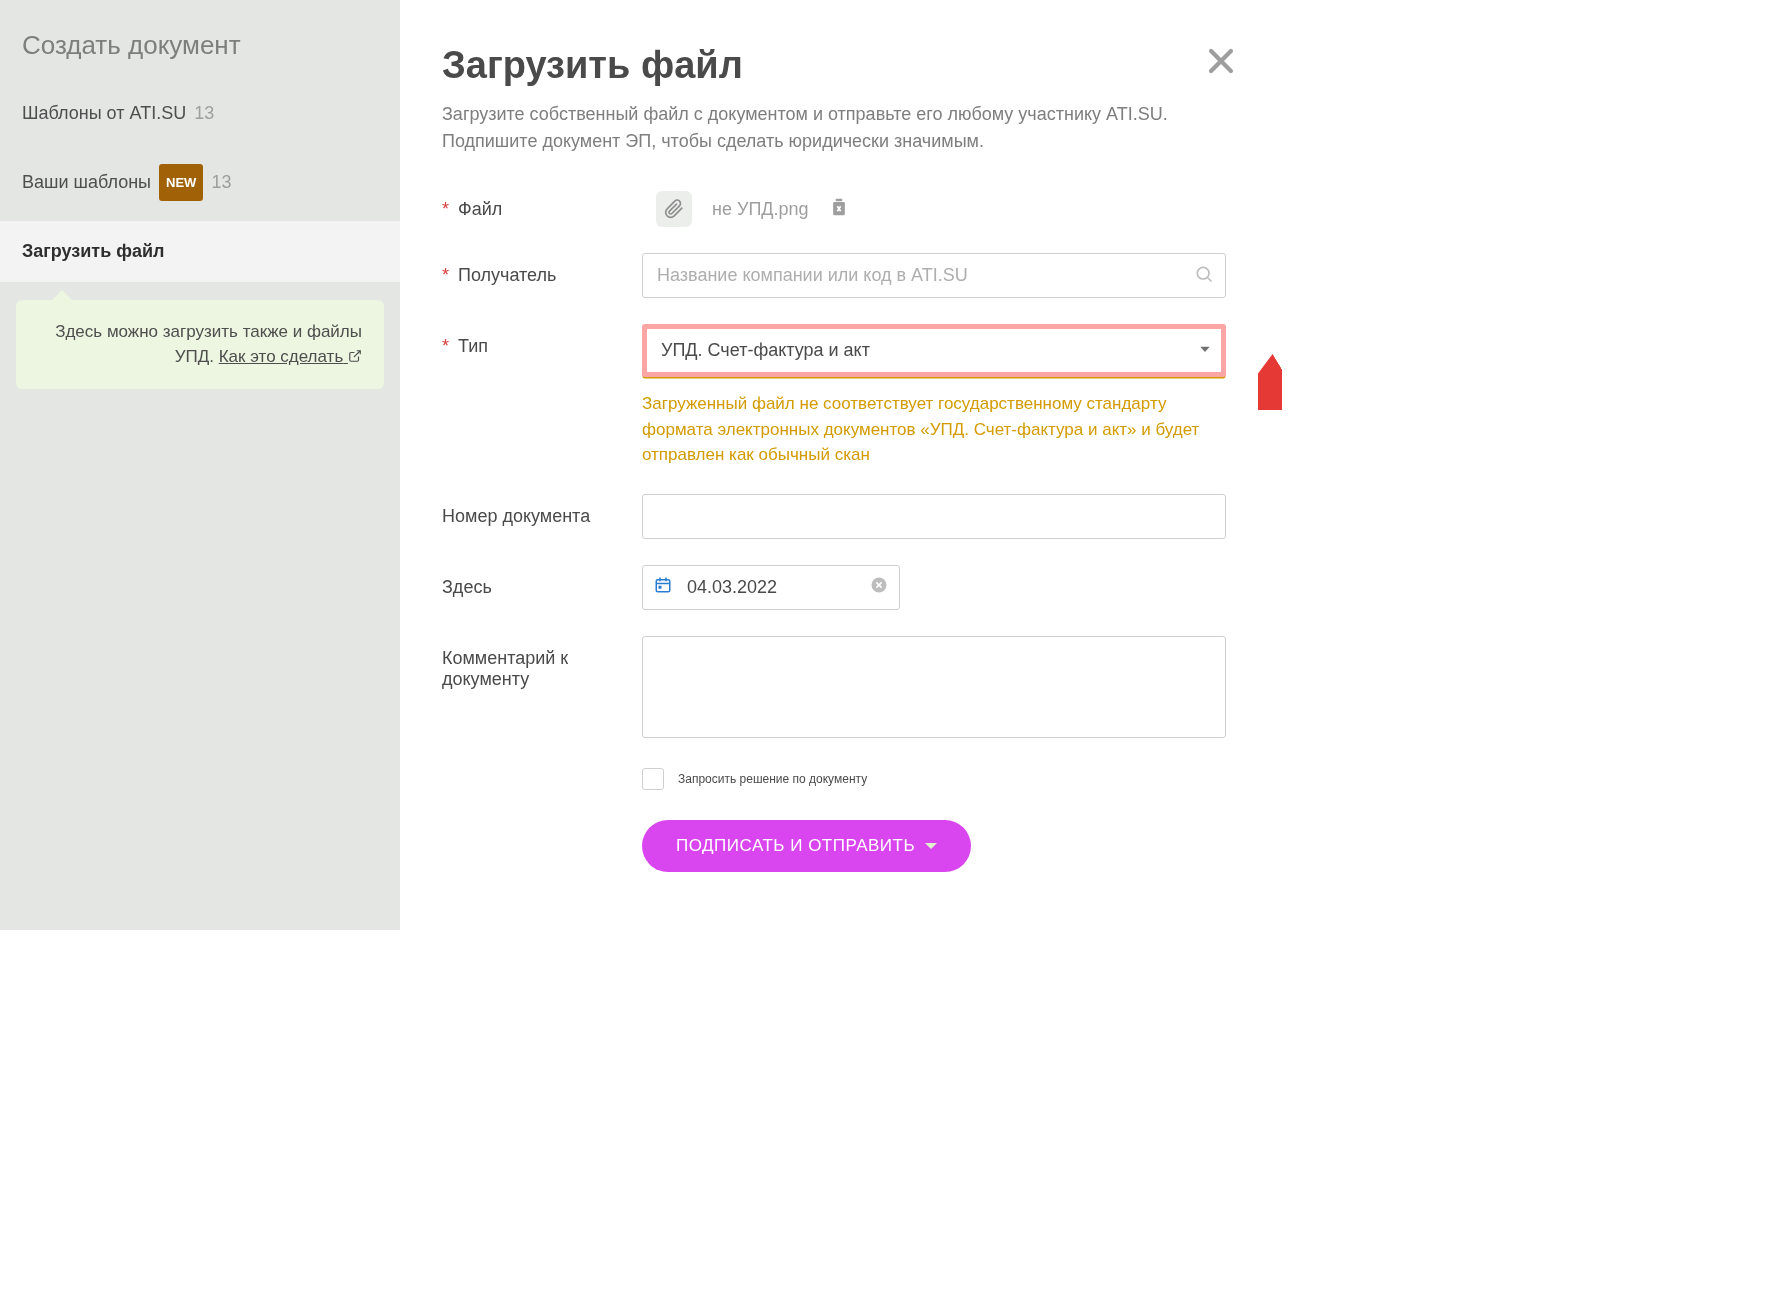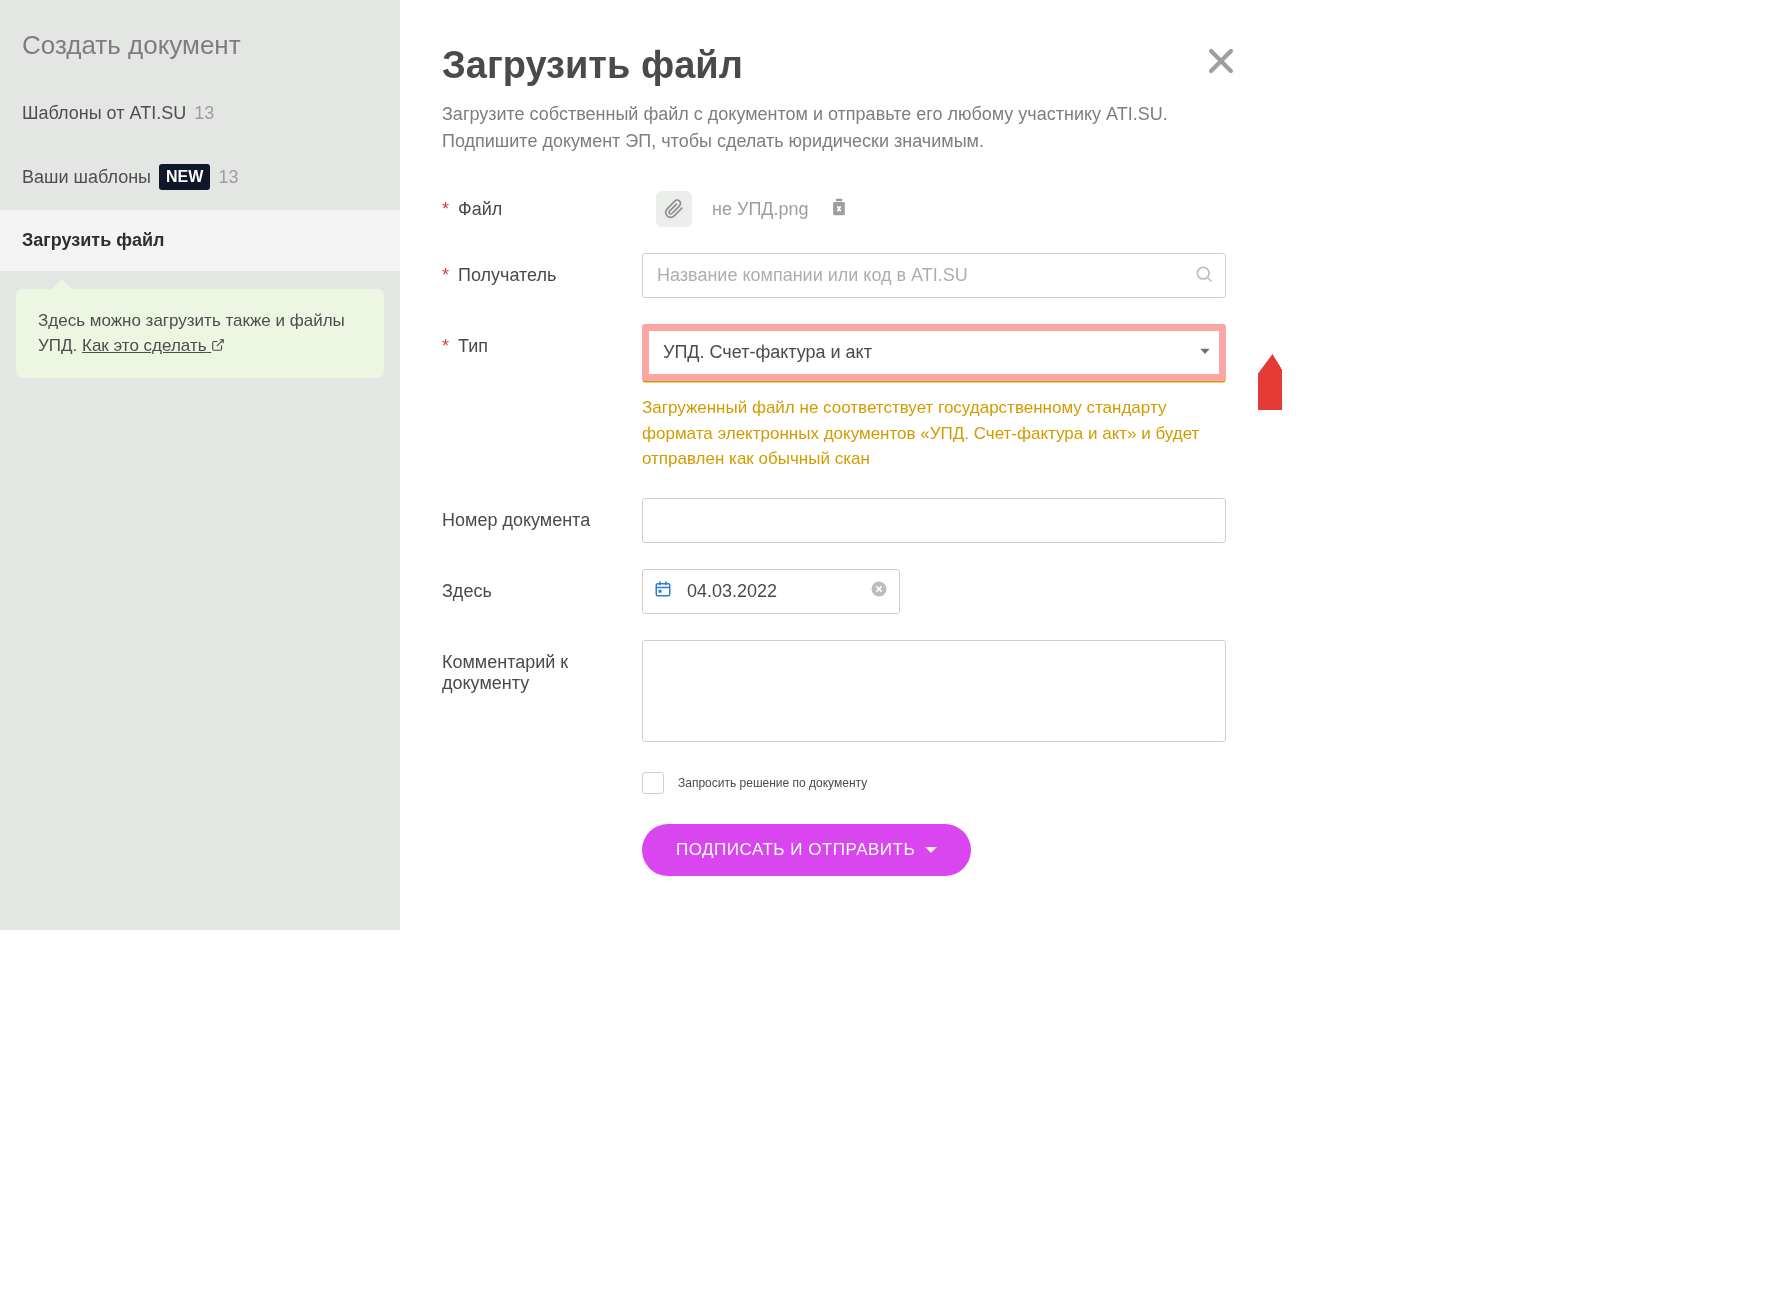--- a/index.html
+++ b/index.html
@@ -38,38 +38,39 @@
   }
   .sidebar-item .count {
     color: #9e9e9e;
   }
   .sidebar-item.active {
     background: #f2f3f2;
     font-weight: 600;
     color: #2e2e2e;
   }
   .new-badge {
-    background: #0f172a;
+    background: #a16207;
     color: #fff;
-    font-size: 16px;
+    font-size: 13px;
     font-weight: 600;
-    padding: 4px 7px;
+    padding: 11px 7px;
     border-radius: 3px;
   }
 
   
   .hint-wrap { padding: 18px 16px; position: relative; }
   .hint-box {
     background: #ecf6e0;
     border-radius: 6px;
     padding: 20px 22px;
     color: #4e4e4e;
     font-size: 17px;
     line-height: 1.45;
     position: relative;
+    text-align: right;
   }
   .hint-arrow {
     position: absolute;
     top: -10px;
     left: 36px;
     width: 0; height: 0;
     border-left: 10px solid transparent;
     border-right: 10px solid transparent;
     border-bottom: 10px solid #ecf6e0;
   }
@@ -154,21 +155,21 @@
     color: #4a4a4a;
     background: #fff;
   }
   .txt-input.with-search { padding-right: 40px; }
   .search-wrap { position: relative; }
   .search-icon { position: absolute; right: 12px; top: 50%; transform: translateY(-50%); color: #bdbdbd; }
   ::placeholder { color: #aeaeae; }
 
   .select-wrap { position: relative; }
   .select-box.warning {
-    border: 7px solid #fca5a5;
+    border: 5px solid #fca5a5;
     box-shadow: 0 2px 0 -0.5px #d39b00;
     color: #4a4a4a;
   }
   .select-caret {
     position: absolute;
     right: 14px;
     top: 50%;
     transform: translateY(-50%);
     color: #707070;
   }

